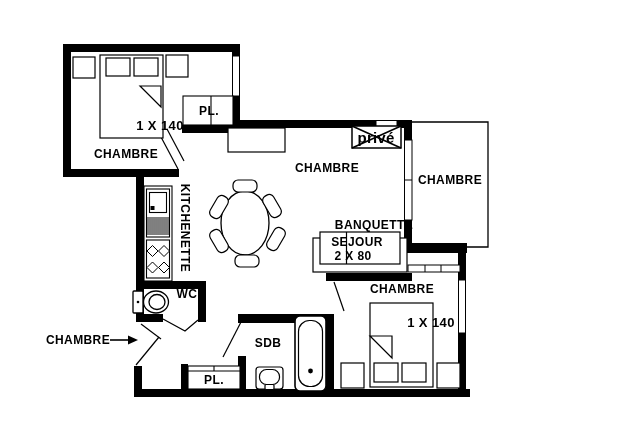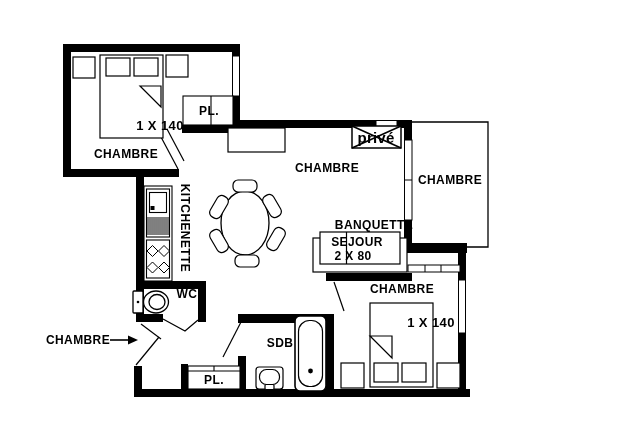--- a/index.html
+++ b/index.html
@@ -186,21 +186,21 @@
 <div class="lbl s12 vert" style="left:185px;top:228px">KITCHENETTE</div>
 <div class="lbl s12" style="left:327px;top:168px">CHAMBRE</div>
 <div class="lbl s15" style="left:376px;top:137px">privé</div>
 <div class="lbl s12" style="left:450px;top:180px">CHAMBRE</div>
 <div class="lbl s12" style="left:374px;top:225px">BANQUETTE</div>
 <div class="lbl s12" style="left:357px;top:242px">SEJOUR</div>
 <div class="lbl s12" style="left:353px;top:256px">2 X 80</div>
 <div class="lbl s12" style="left:402px;top:289px">CHAMBRE</div>
 <div class="lbl s11" style="left:403px;top:322px">1 X 140</div>
 <div class="lbl s12" style="left:187px;top:294px">WC</div>
-<div class="lbl s12" style="left:280px;top:343px">SDB</div>
+<div class="lbl s12" style="left:268px;top:343px">SDB</div>
 <div class="lbl s12" style="left:214px;top:380px">PL.</div>
 <div class="lbl s12" style="left:78px;top:340px">CHAMBRE</div>
 
 <svg class="overlay" width="624" height="439" viewBox="0 0 624 439">
   <g stroke="#000" stroke-width="1.6">
     <line x1="352" y1="126" x2="401" y2="148"></line>
     <line x1="401" y1="126" x2="352" y2="148"></line>
   </g>
 </svg>
 

